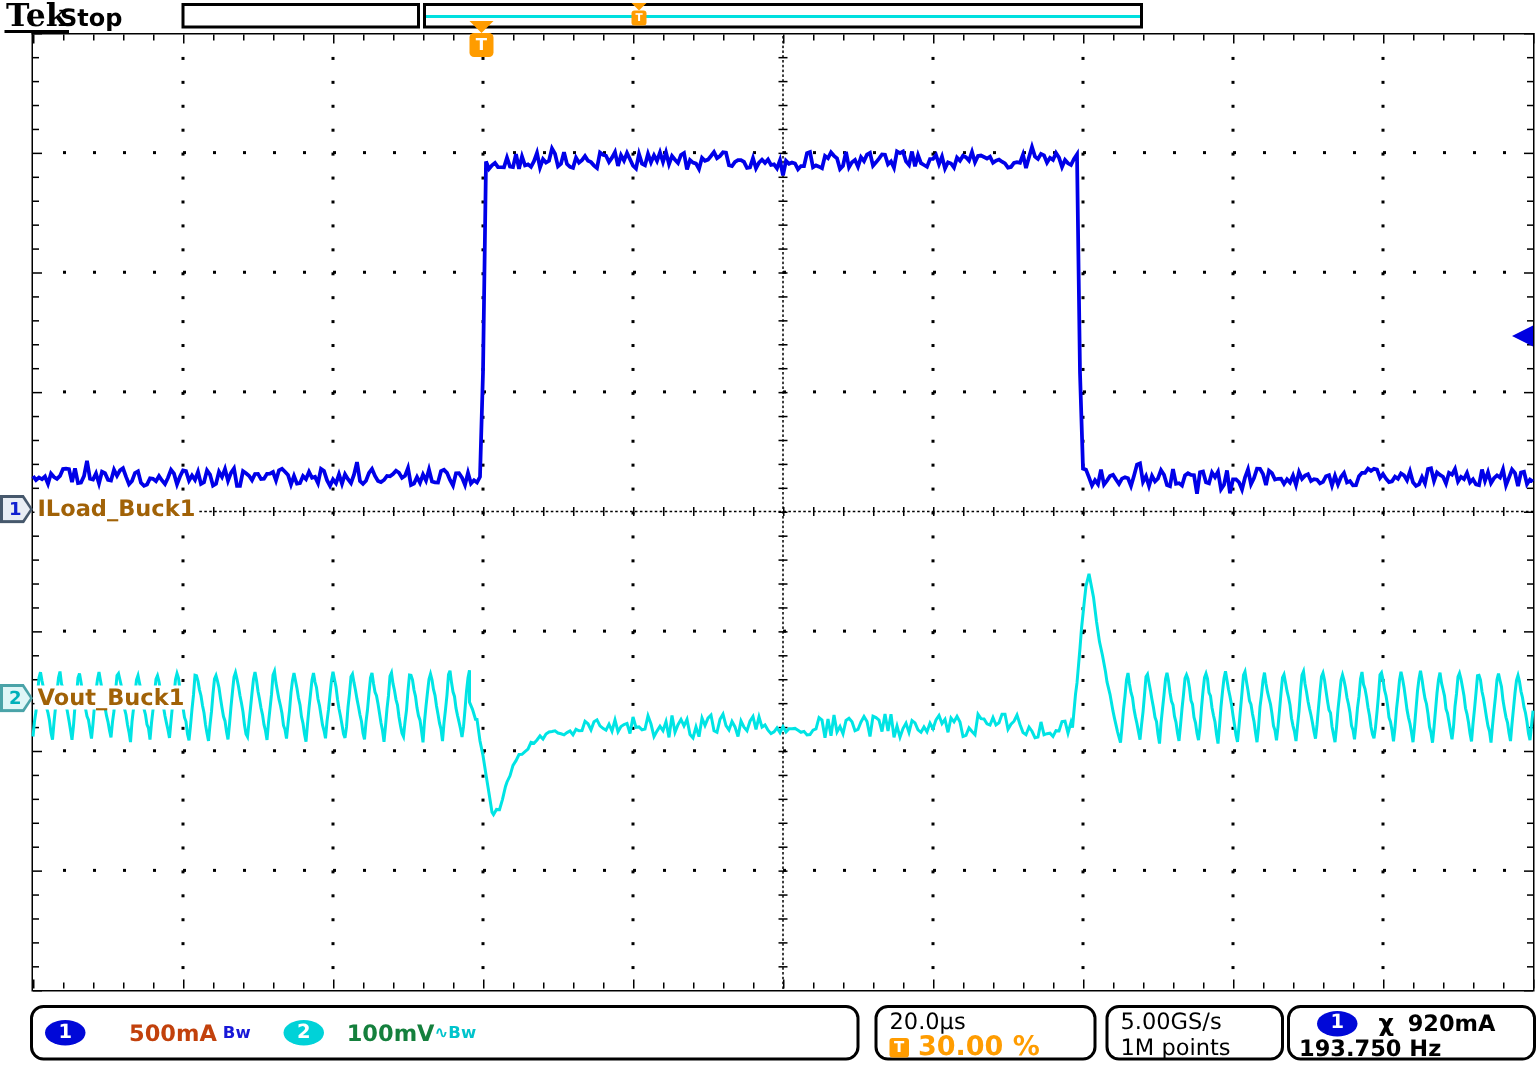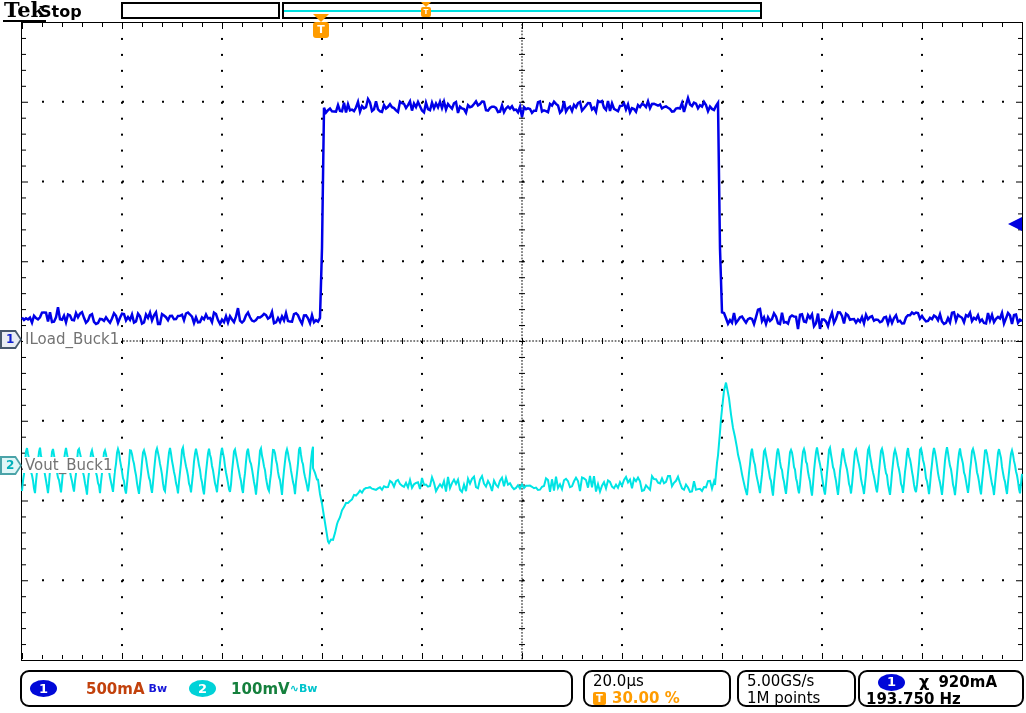--- a/index.html
+++ b/index.html
@@ -29,22 +29,22 @@
   svg.plot{position:absolute;left:0;top:0;}
   
   .pent{position:absolute;left:0;width:22px;height:19px;
         clip-path:polygon(0 0,72% 0,100% 50%,72% 100%,0 100%);}
   .pent-inner{position:absolute;inset:2px;clip-path:polygon(0 0,72% 0,100% 50%,72% 100%,0 100%);
               font-size:12px;font-weight:bold;line-height:15px;padding-left:4px;}
   .pent1{top:330px;background:#46586c;}
   .pent1 .pent-inner{background:#e8edf4;color:#1020d0;}
   .pent2{top:456px;background:#4aa3a8;}
   .pent2 .pent-inner{background:#dff6f7;color:#00b0ba;}
-  .ch-label{position:absolute;left:23px;background:#fff;color:#737373;
-            font-size:15px;font-weight:normal;line-height:16px;padding:0 2px;}
+  .ch-label{position:absolute;left:23px;background:#fff;color:#a16207;
+            font-size:15px;font-weight:bold;line-height:16px;padding:0 2px;}
   .ch1-label{top:331px;}
   .ch2-label{top:457px;text-align:center;}
   .edge-arrow{position:absolute;left:1008px;top:217px;width:0;height:0;
               border-top:7px solid transparent;border-bottom:7px solid transparent;
               border-right:14px solid #0000e0;}
   
   .sbox{position:absolute;top:670px;height:37px;background:#fff;border:2px solid #000;
         border-radius:9px;box-sizing:border-box;color:#000;}
   .sbox-ch{left:20px;width:553px;display:flex;align-items:center;padding-left:8px;}
   .sbox-tb{left:583px;width:148px;padding:1px 8px;}
@@ -57,21 +57,21 @@
   .scale1{color:#c2410c;font-size:15px;font-weight:bold;margin-left:29px;}
   .scale2{color:#15803d;font-size:15px;font-weight:bold;margin-left:15px;}
   .bw{font-size:11px;font-weight:bold;}
   .bw1{color:#1818d8;margin-left:4px;}
   .bw2{color:#00c4cc;}
   .ch2group{margin-left:22px;display:flex;align-items:center;}
   .line1{font-size:15px;font-weight:normal;line-height:17px;}
   .line2{display:flex;align-items:center;line-height:16px;}
   .t-badge-sm{width:13px;height:13px;background:#ff9c00;border-radius:2px;color:#fff;
               font-size:10px;font-weight:bold;text-align:center;line-height:13px;flex:none;}
-  .trig-pos{color:#ff9c00;font-size:15px;font-weight:bold;margin-left:6px;text-align:center;}
+  .trig-pos{color:#ff9c00;font-size:18px;font-weight:bold;margin-left:6px;text-align:center;}
   .meas-line1{display:flex;align-items:center;line-height:18px;}
   .meas-sym{font-size:16px;font-weight:bold;margin-left:14px;}
   .meas-val{font-size:15px;font-weight:bold;margin-left:auto;margin-right:19px;}
   .meas-l1pad{margin-left:12px;}
   .trig-freq{font-size:15px;font-weight:bold;line-height:16px;}
 </style>
 </head>
 <body>
 
 <div class="scope">

